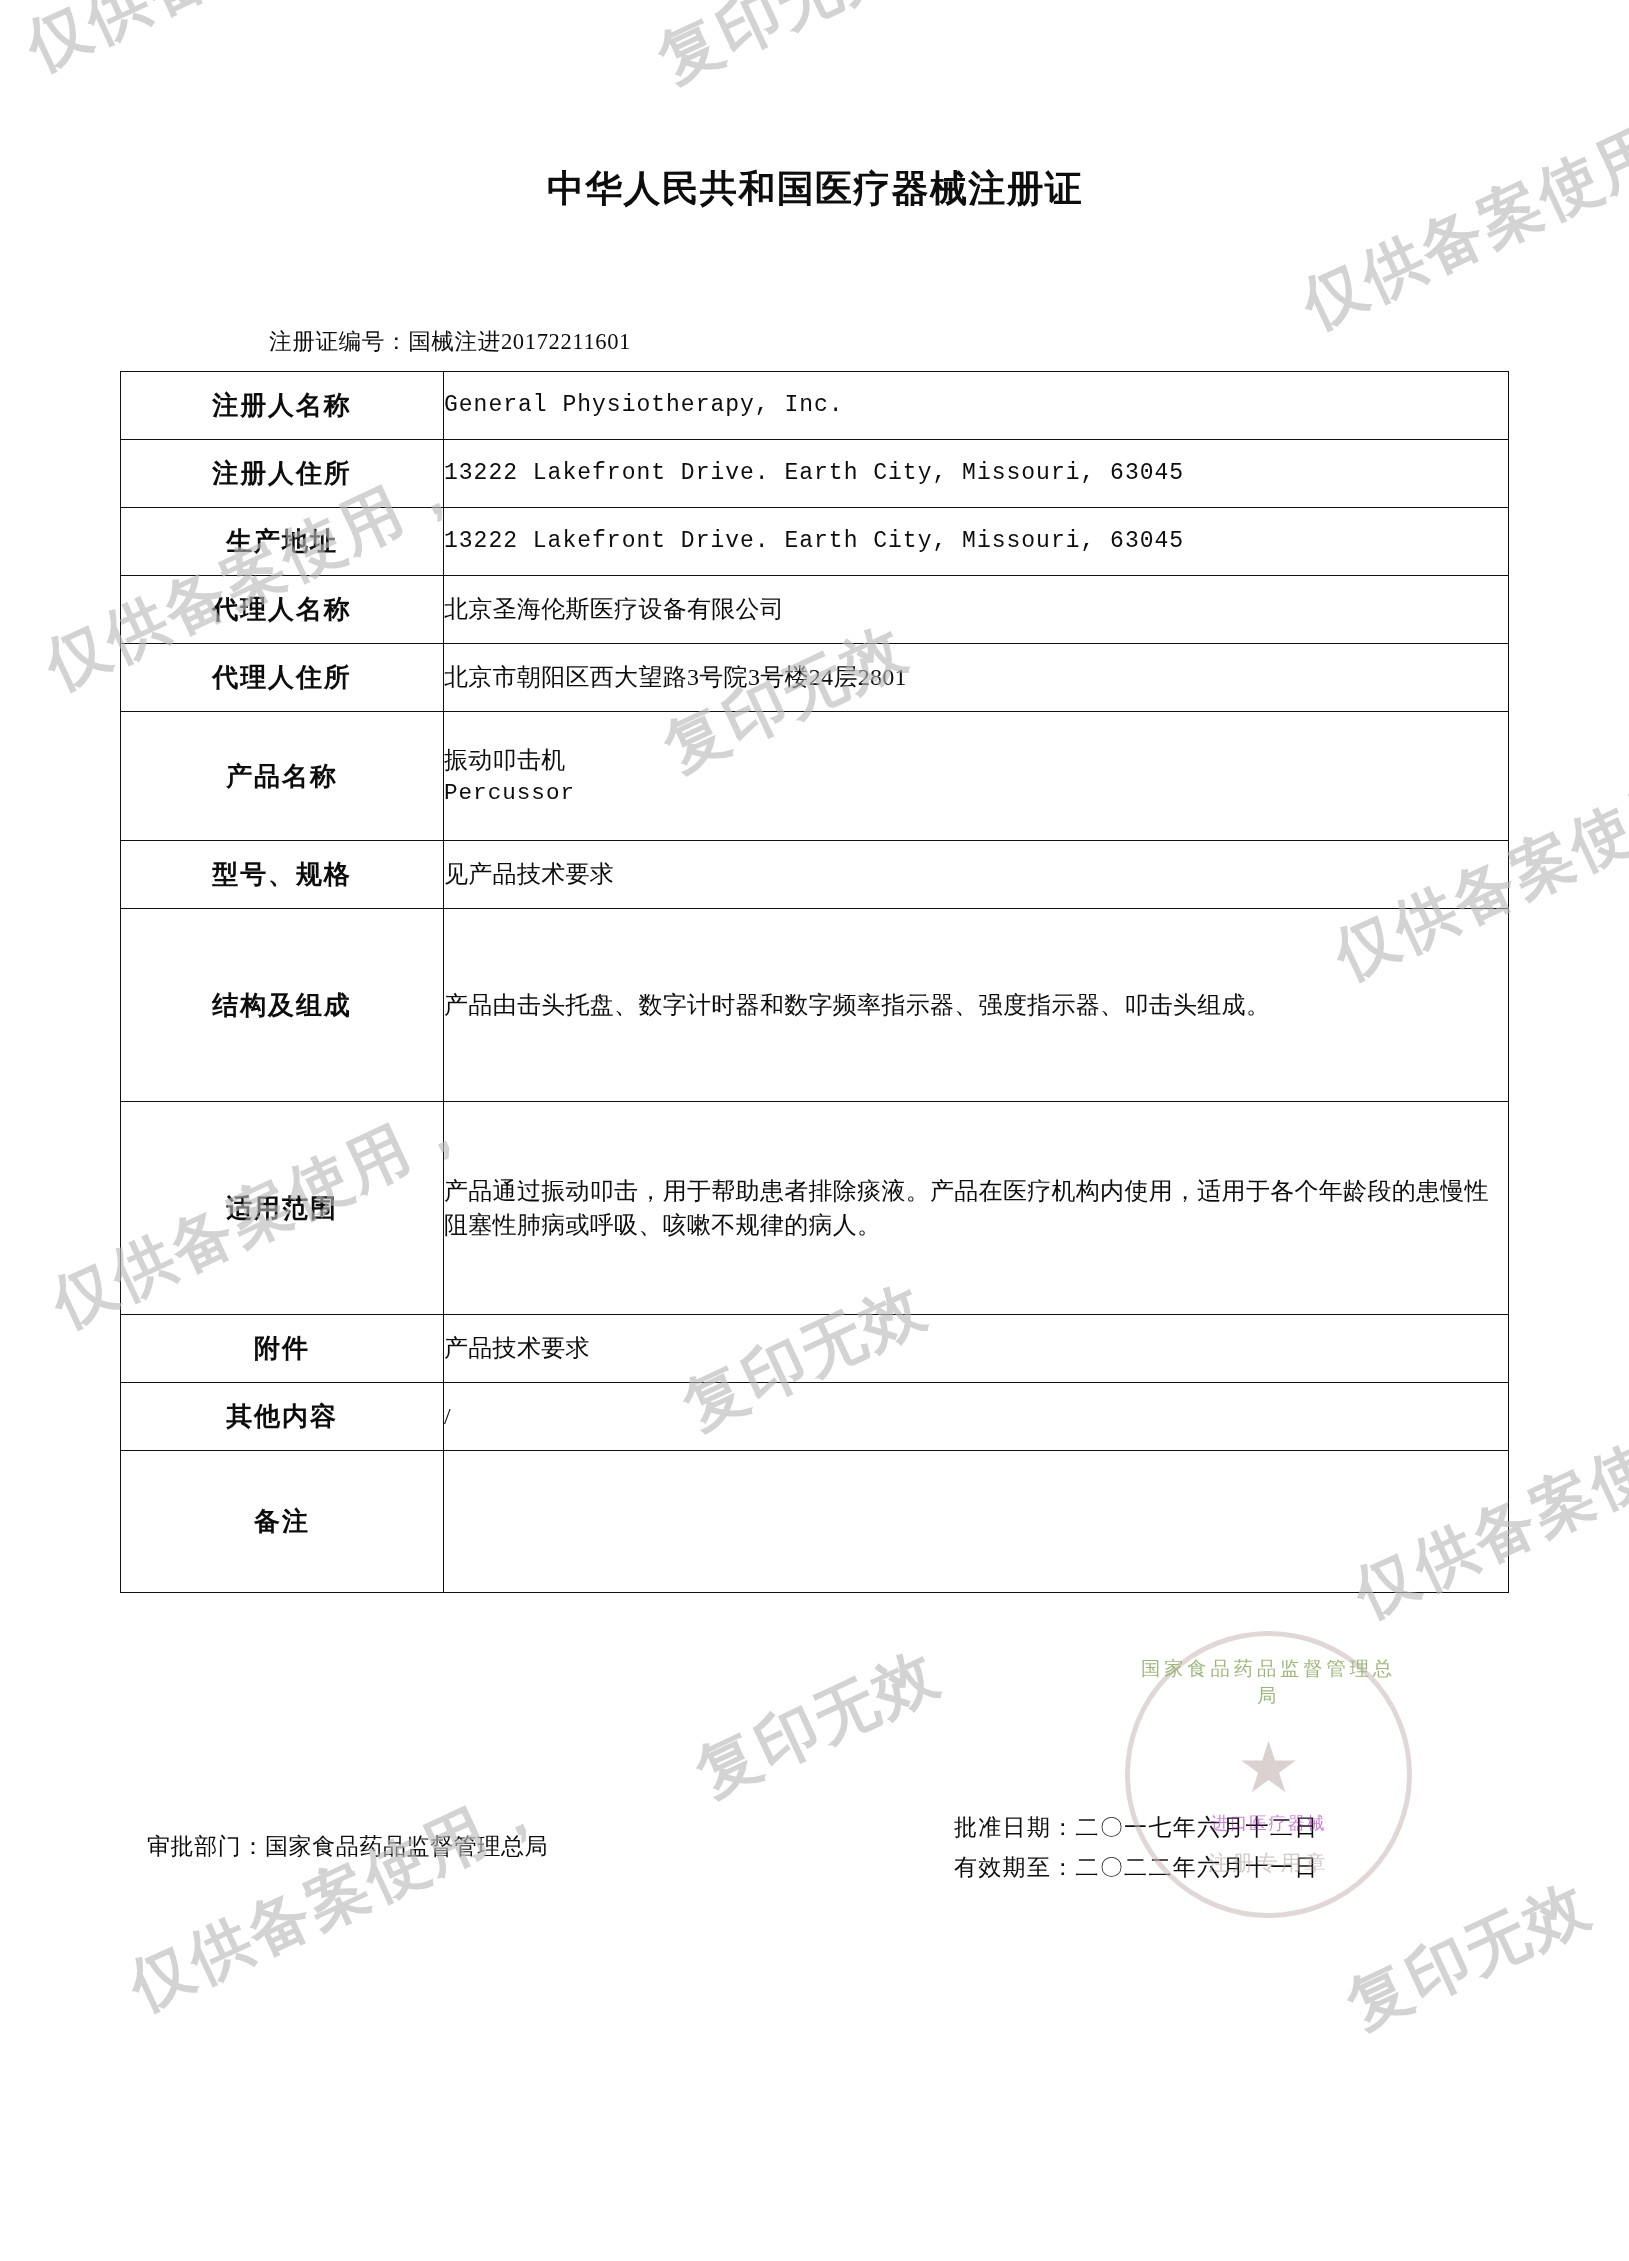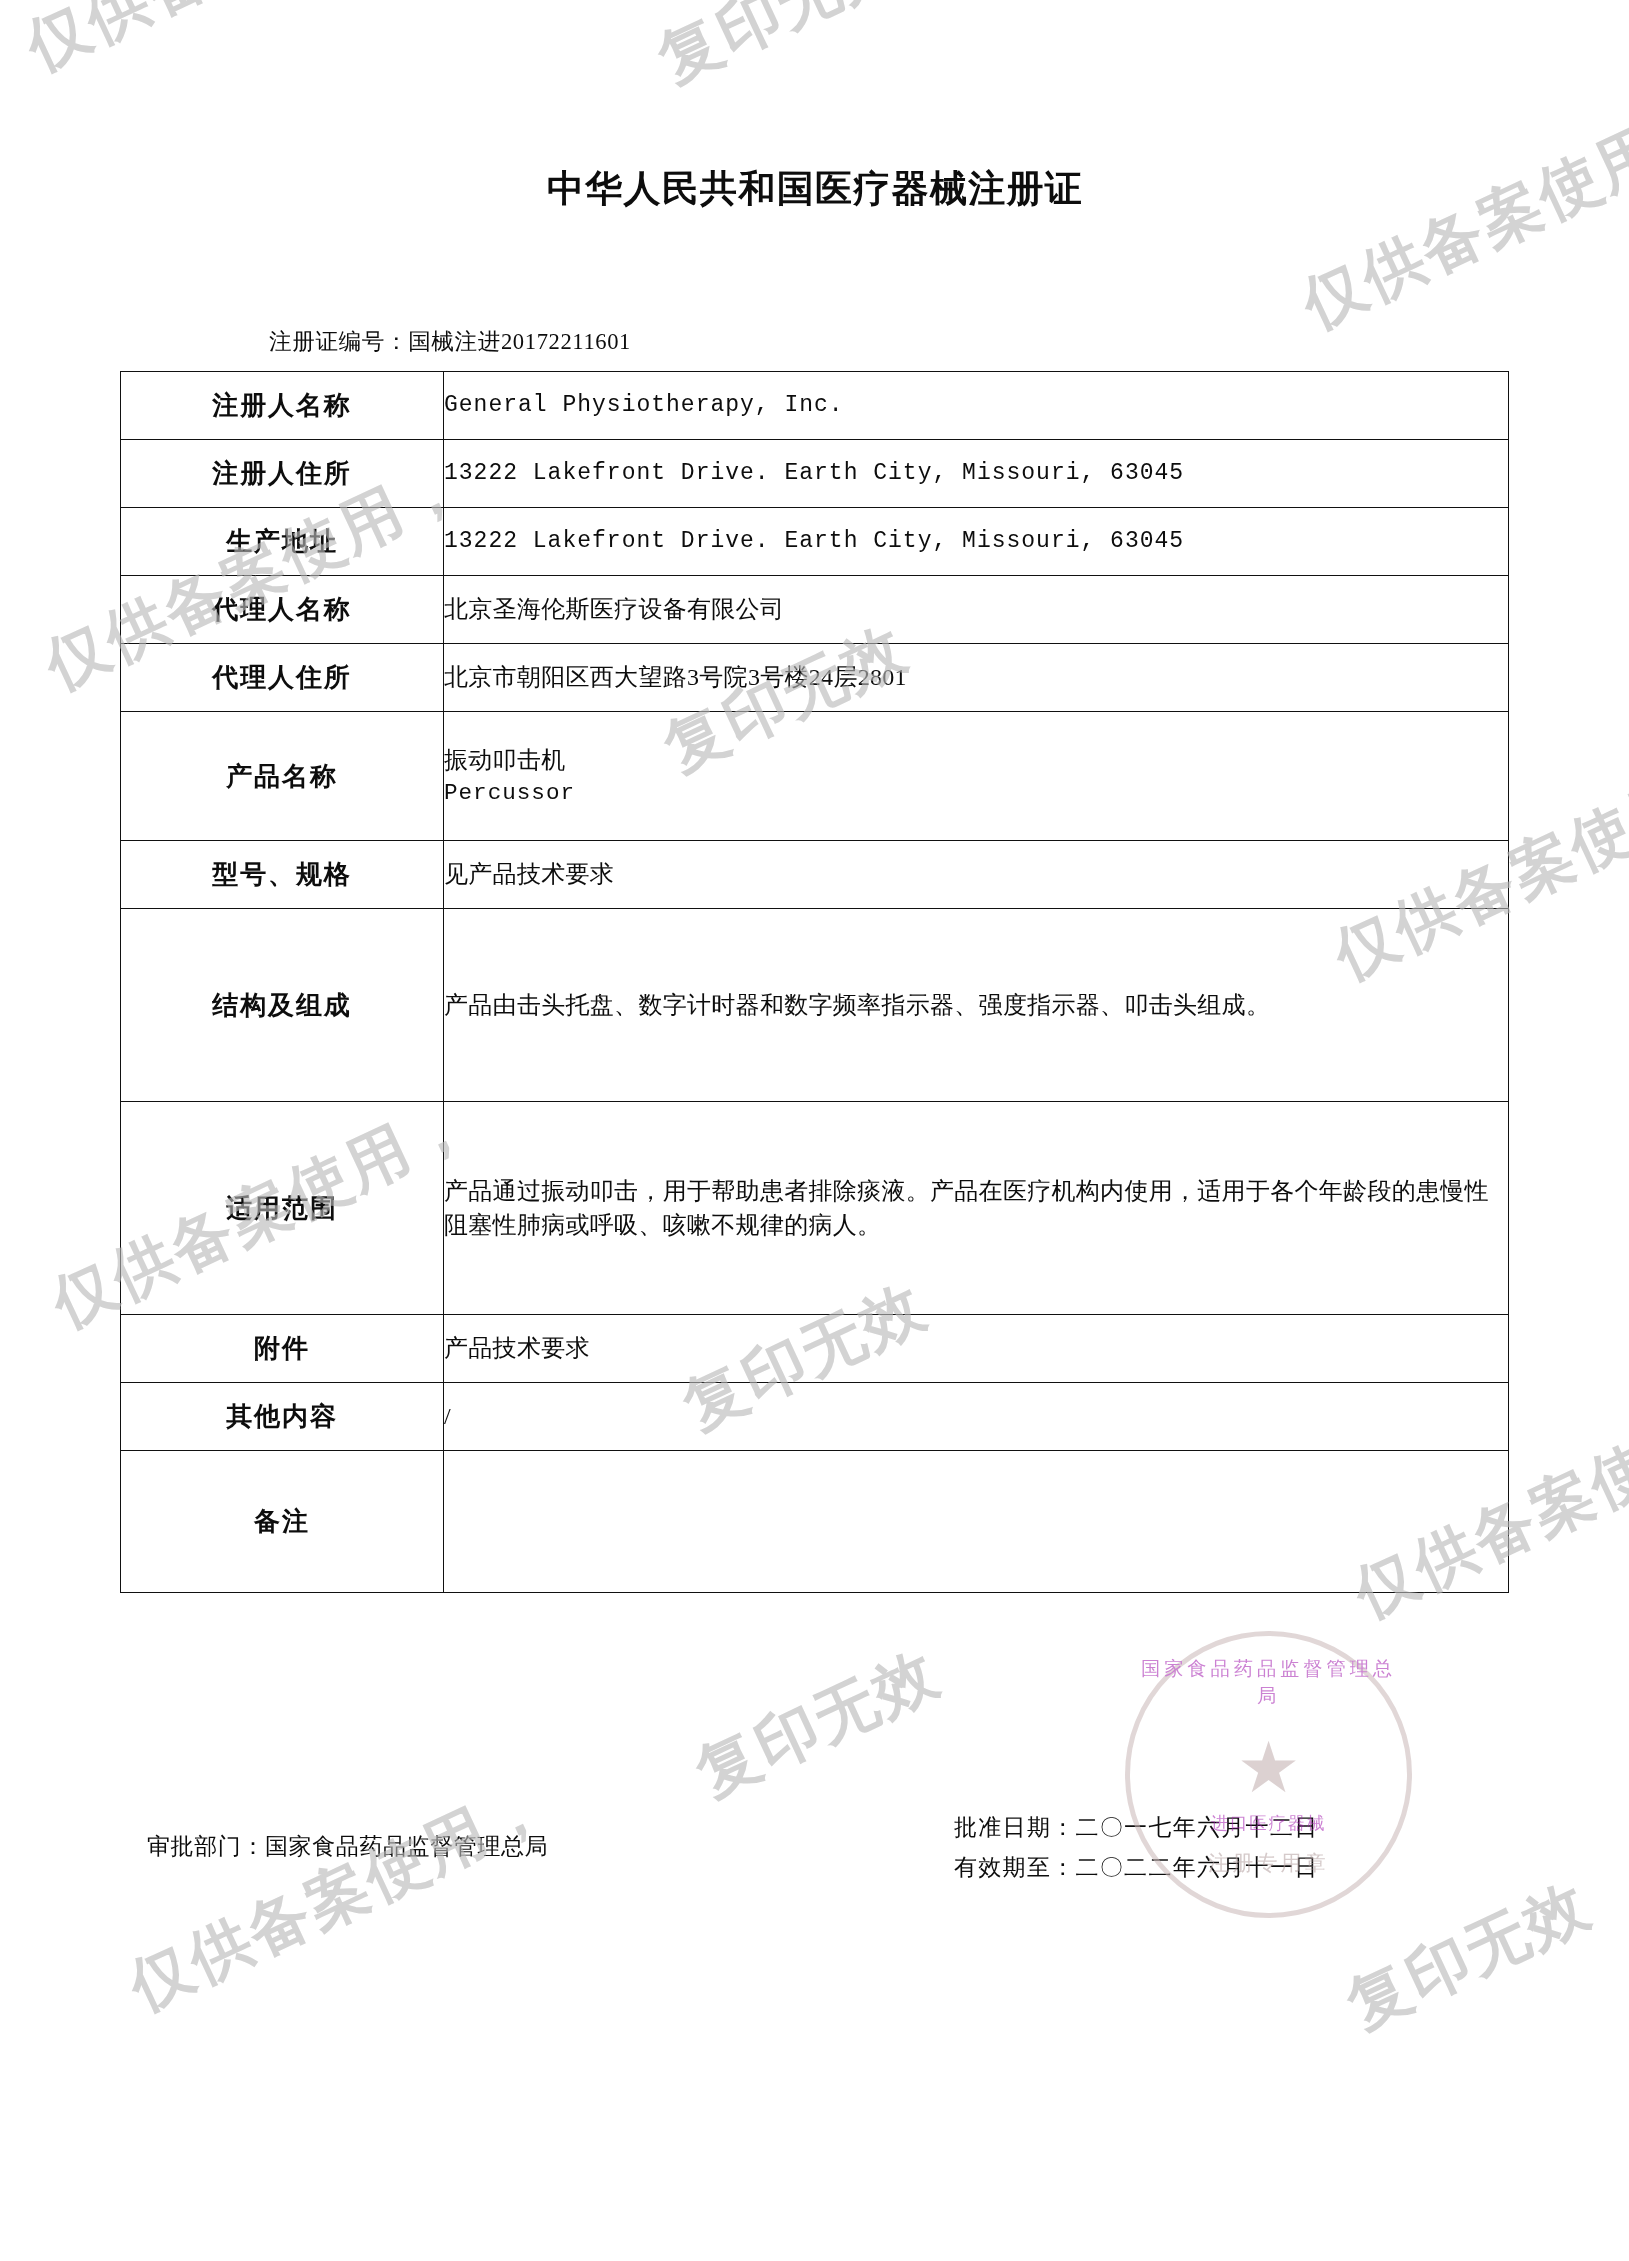--- a/index.html
+++ b/index.html
@@ -153,21 +153,21 @@
   }
   #seal .seal-top-text {
     position: absolute;
     top: 19.3px;
     left: 0;
     width: 100%;
     text-align: center;
     font-size: 19.3px;
     font-family: "Liberation Sans", "DejaVu Sans", sans-serif;
     letter-spacing: 3.9px;
-    color: #a21caf;
+    color: #4d7c0f;
   }
   #seal .seal-mid-text {
     position: absolute;
     top: 175px;
     left: 0;
     width: 100%;
     text-align: center;
     font-size: 17.4px;
     font-family: "Liberation Sans", "DejaVu Sans", sans-serif;
     letter-spacing: 1.9px;

